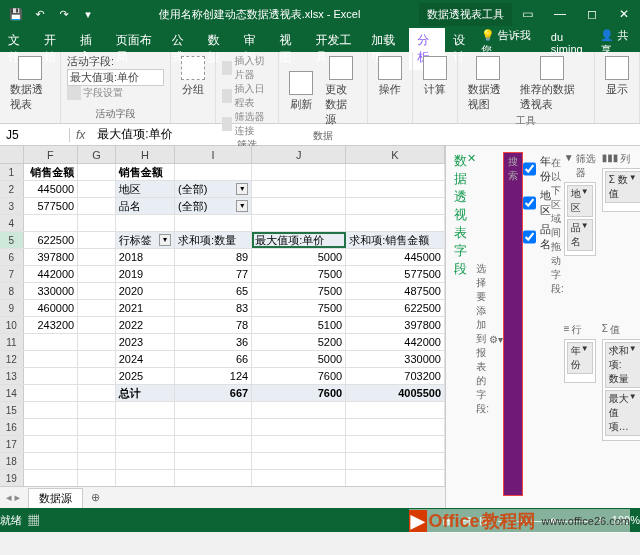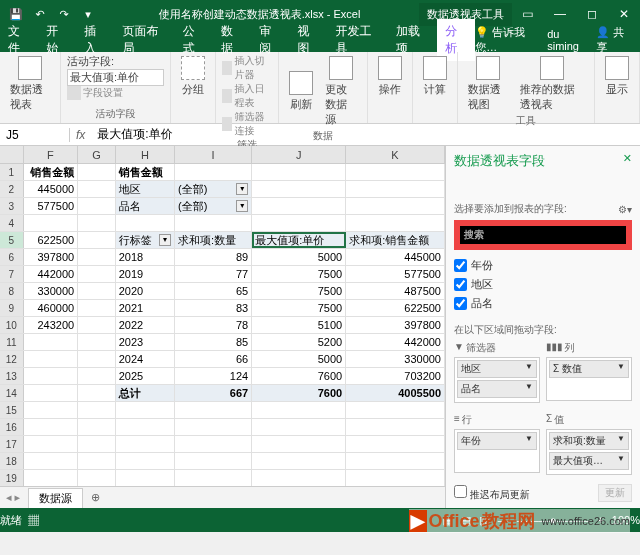--- a/index.html
+++ b/index.html
@@ -6,25 +6,25 @@
 body { background: #f0f0f0; width: 640px; height: 555px; overflow: hidden; position: relative; }
 
 .titlebar { background: #0c6334; height: 28px; display: flex; align-items: center; color: #fff; font-size: 11px; }
 .titlebar .qat { display: flex; gap: 8px; padding: 0 8px; }
 .titlebar .qat span { width: 16px; height: 16px; display: flex; align-items: center; justify-content: center; }
 .titlebar .title { flex: 1; text-align: center; }
 .titlebar .context { background: #0a5a2e; padding: 4px 8px; margin-left: 4px; }
 .titlebar .winbtns { display: flex; }
 .titlebar .winbtns span { width: 32px; text-align: center; font-size: 12px; }
 
-.ribbon-tabs { background: #0c6334; height: 24px; display: flex; color: #fff; font-size: 12px; align-items: center; }
+.ribbon-tabs { background: #0c6334; height: 24px; display: flex; color: #fff; font-size: 12px; align-items: flex-start; }
 .ribbon-tabs .tab { padding: 4px 8px; cursor: pointer; }
 .ribbon-tabs .tab.active { background: #fff; color: #8b5cf6; }
 .ribbon-tabs .spacer { flex: 1; }
-.ribbon-tabs .right { display: flex; align-items: center; gap: 6px; padding-right: 8px; font-size: 11px; }
+.ribbon-tabs .right { display: flex; align-items: center; gap: 12px; padding-right: 8px; font-size: 11px; }
 
 .ribbon { background: #f3f3f3; border-bottom: 1px solid #d0d0d0; height: 72px; display: flex; font-size: 11px; color: #444; }
 .ribbon .group { border-right: 1px solid #e0e0e0; padding: 2px 6px; display: flex; flex-direction: column; justify-content: space-between; }
 .ribbon .group .lbl { text-align: center; color: #666; font-size: 10px; }
 .ribbon .bigbtn { display: flex; flex-direction: column; align-items: center; gap: 2px; padding: 2px 4px; }
 .ribbon .bigbtn .ico { width: 24px; height: 24px; border: 1px solid #999; background: #fff; }
 .ribbon .row { display: flex; gap: 4px; align-items: center; }
 .ribbon .smallitem { display: flex; align-items: center; gap: 2px; font-size: 10px; color: #888; }
 .ribbon .ico16 { width: 14px; height: 14px; background: #ddd; display: inline-block; }
 
@@ -53,24 +53,24 @@
 .dropbtn { float: right; width: 12px; height: 12px; border: 1px solid #999; background: #f0f0f0; font-size: 8px; text-align: center; line-height: 10px; margin-top: 2px; }
 
 .cw-F { width: 55px; } .cw-G { width: 38px; } .cw-H { width: 60px; }
 .cw-I { width: 78px; } .cw-J { width: 95px; } .cw-K { width: 100px; }
 
 .sheet-tabs { height: 22px; background: #f3f3f3; border-top: 1px solid #ccc; display: flex; align-items: center; font-size: 11px; }
 .sheet-tabs .nav { padding: 0 6px; color: #888; }
 .sheet-tabs .stab { border: 1px solid #ccc; border-bottom: none; padding: 2px 10px; background: #fff; margin-left: 2px; }
 .sheet-tabs .plus { padding: 0 8px; color: #666; }
 
-.pane { width: 195px; background: #f9f9f9; border-left: 1px solid #ccc; padding: 6px 8px; font-size: 11px; color: #333; display: flex; flex-direction: column; }
+.pane { width: 195px; background: #f9f9f9; border-left: 1px solid #ccc; padding: 6px 8px; font-size: 11px; color: #333; display: flex; flex-direction: row; }
 .pane h3 { font-size: 13px; color: #169b4f; font-weight: normal; margin-bottom: 4px; display: flex; justify-content: space-between; }
 .pane .sub { color: #666; font-size: 10px; margin-bottom: 4px; display:flex; justify-content:space-between; align-items:center;margin-top:28px;}
-.pane .search { border: 6px solid #ef4444; padding: 2px 4px; color: #aaa; font-size: 10px; margin-bottom: 6px; background:#000000;font-weight:bold;}
+.pane .search { border: 1px solid #ef4444; padding: 2px 4px; color: #aaa; font-size: 10px; margin-bottom: 6px; background:#701a75;}
 .pane .fields { margin-bottom: 6px; }
 .pane .fields label { display: flex; gap: 4px; padding: 2px 0; }
 .pane .areas-lbl { color: #666; font-size: 10px; margin: 4px 0; }
 .pane .areas { display: grid; grid-template-columns: 1fr 1fr; gap: 6px; flex:1;}
 .pane .area { }
 .pane .area .at { color: #666; font-size: 10px; margin-bottom: 2px; display:flex; gap:2px;}
 .pane .area .box { border: 1px solid #ccc; background: #fff; min-height: 44px; padding: 2px; }
 .pane .pill { background: #eaeaea; border: 1px solid #ccc; font-size: 10px; padding: 1px 3px; margin-bottom: 2px; display: flex; justify-content: space-between; }
 .pane .pill .dd { font-size: 8px; }
 .pane .defer { display: flex; justify-content: space-between; align-items: center; margin-top: 6px; font-size: 10px; }
@@ -108,20 +108,21 @@
   <div class="tab">开始</div>
   <div class="tab">插入</div>
   <div class="tab">页面布局</div>
   <div class="tab">公式</div>
   <div class="tab">数据</div>
   <div class="tab">审阅</div>
   <div class="tab">视图</div>
   <div class="tab">开发工具</div>
   <div class="tab">加载项</div>
   <div class="tab active">分析</div>
+  <div class="tab">设计</div>
   <div class="spacer"></div>
   <div class="right">
     <span>💡 <span>告诉我您…</span></span>
     <span>du siming</span>
     <span>👤 <span>共享</span></span>
   </div>
 </div>
 
 <div class="ribbon">
   <div class="group">
@@ -317,21 +318,21 @@
     <div class="c cw-H ">2022</div>
     <div class="c cw-I num">78</div>
     <div class="c cw-J num">5100</div>
     <div class="c cw-K num">397800</div>
   </div>
           <div class="r">
             <div class="rh">11</div>
     <div class="c cw-F num"></div>
     <div class="c cw-G"></div>
     <div class="c cw-H ">2023</div>
-    <div class="c cw-I num">85</div>
+    <div class="c cw-I num">36</div>
     <div class="c cw-J num">5200</div>
     <div class="c cw-K num">442000</div>
   </div>
           <div class="r">
             <div class="rh">12</div>
     <div class="c cw-F num"></div>
     <div class="c cw-G"></div>
     <div class="c cw-H ">2024</div>
     <div class="c cw-I num">66</div>
     <div class="c cw-J num">5000</div>

